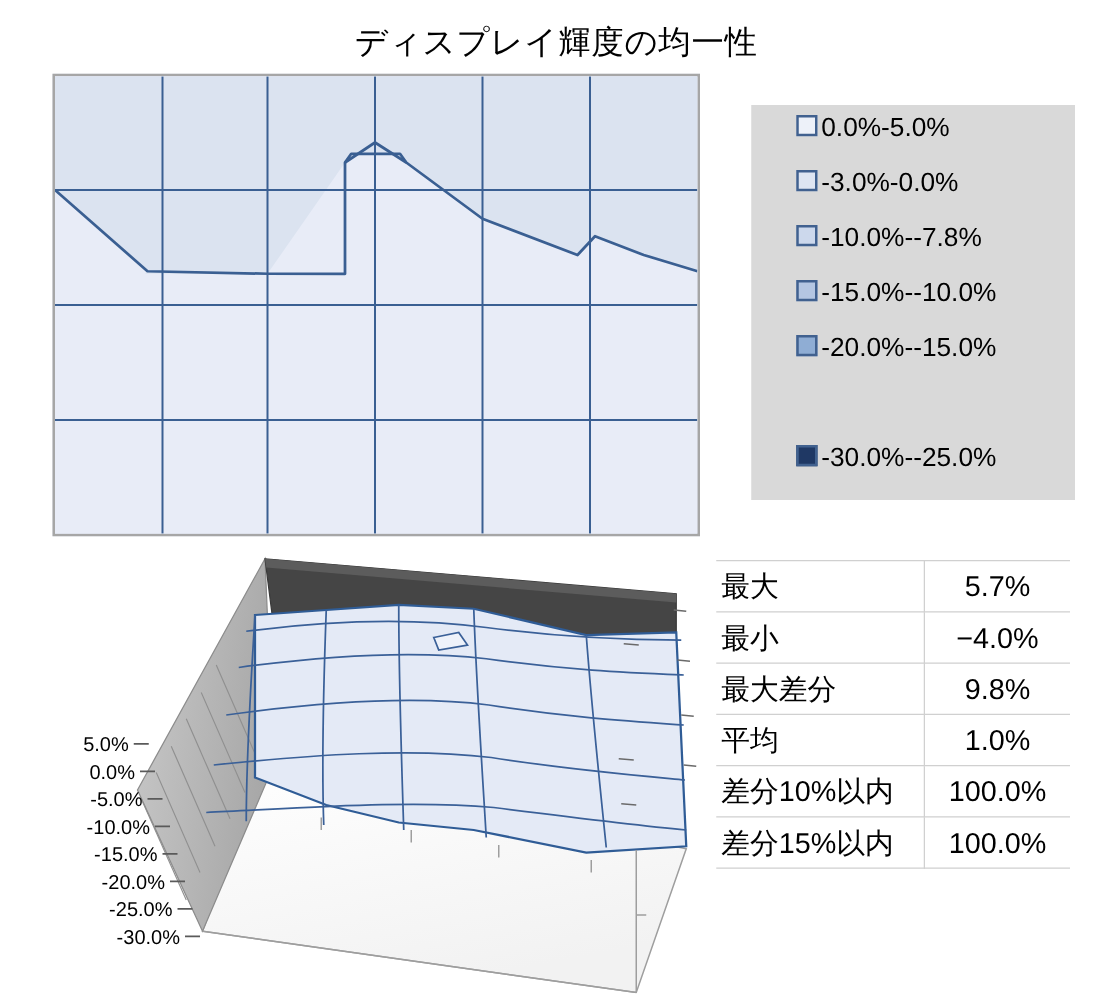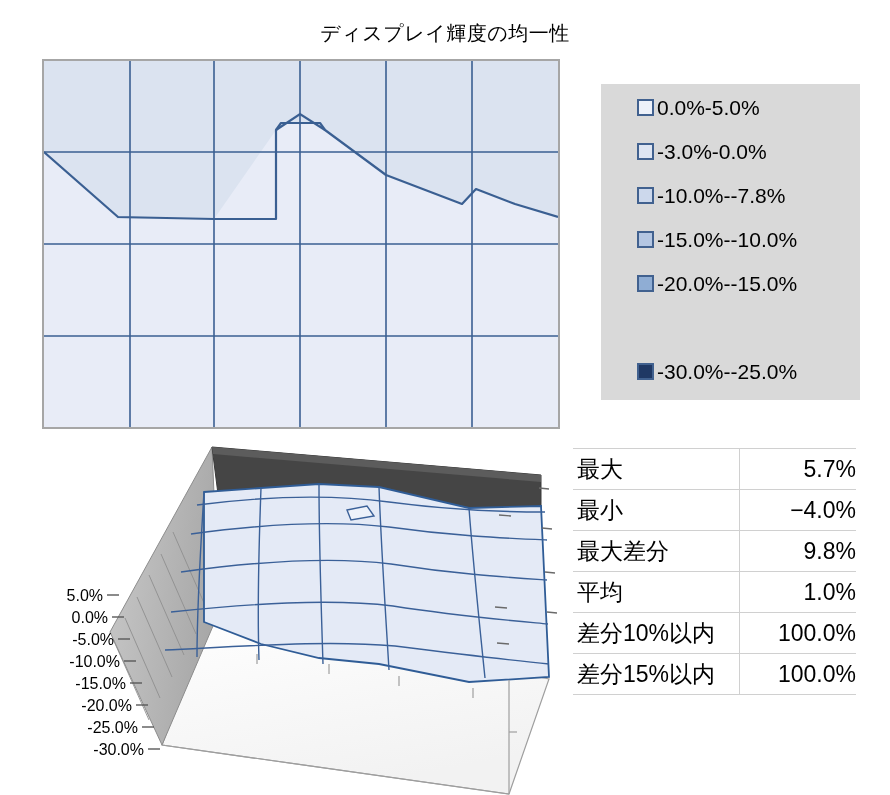--- a/index.html
+++ b/index.html
@@ -16,21 +16,21 @@
     overflow: hidden;
   }
 
   
   #chart-title {
     position: absolute;
     left: 0;
     top: 16px;
     width: 890px;
     text-align: center;
-    font-size: 20px;
+    font-size: 26px;
     line-height: 34px;
     font-weight: 400;
     letter-spacing: 0.5px;
     color: #000000;
     white-space: nowrap;
   }
 
   
   #contour-plot {
     position: absolute;
@@ -53,21 +53,20 @@
     width: 259px;
     height: 316px;
     background: #d9d9d9;
     box-sizing: border-box;
   }
   .legend-item {
     position: absolute;
     left: 36px;
     height: 30px;
     display: flex;
-    align-items: center;
     white-space: nowrap;
   }
   .legend-swatch {
     width: 17px;
     height: 17px;
     border: 2px solid #41618f;
     box-sizing: border-box;
     flex: 0 0 auto;
     margin-right: 3px;
   }
@@ -110,21 +109,21 @@
   #stats-table tr:first-child td { border-top: 1px solid #d0d0d0; margin-left: 36px; }
   #stats-table .stat-label {
     font-size: 23px;
     text-align: left;
     padding-left: 4px;
     border-right: 1px solid #d0d0d0;
     white-space: nowrap;
   }
   #stats-table .stat-value {
     font-size: 23px;
-    text-align: right;
+    text-align: center;
     width: 116px;
     white-space: nowrap;
   }
 </style>
 </head>
 <body>
 
 <div id="chart-title">ディスプレイ輝度の均一性</div>
 
 <div id="contour-plot">

